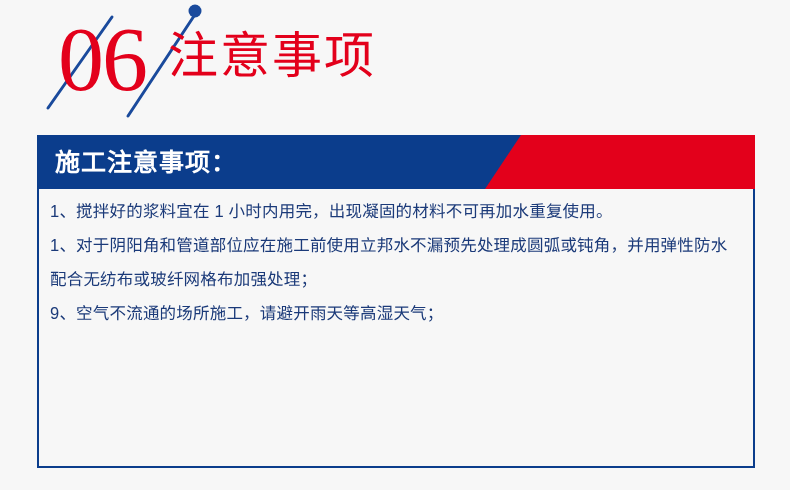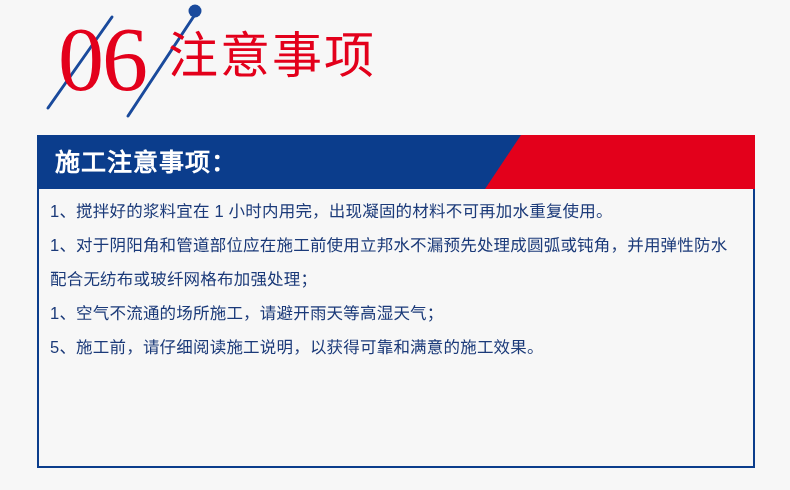--- a/index.html
+++ b/index.html
@@ -152,17 +152,16 @@
   <div class="card"></div>
 
   <div class="card-header">
     <div class="card-header-red"></div>
     <div class="card-header-title">施工注意事项：</div>
   </div>
 
   <div class="card-body">
     <div class="note-item">1、搅拌好的浆料宜在 1 小时内用完，出现凝固的材料不可再加水重复使用。</div>
     <div class="note-item wide">1、对于阴阳角和管道部位应在施工前使用立邦水不漏预先处理成圆弧或钝角，并用弹性防水配合无纺布或玻纤网格布加强处理；</div>
-    <div class="note-item">1、空气不流通的场所施工，请避开雨天等高湿天气；</div>
-    <div class="note-item">5、施工前，请仔细阅读施工说明，以获得可靠和满意的施工效果。</div>
+    <div class="note-item">9、空气不流通的场所施工，请避开雨天等高湿天气；</div>
   </div>
 
 </div>
 
 </body></html>

